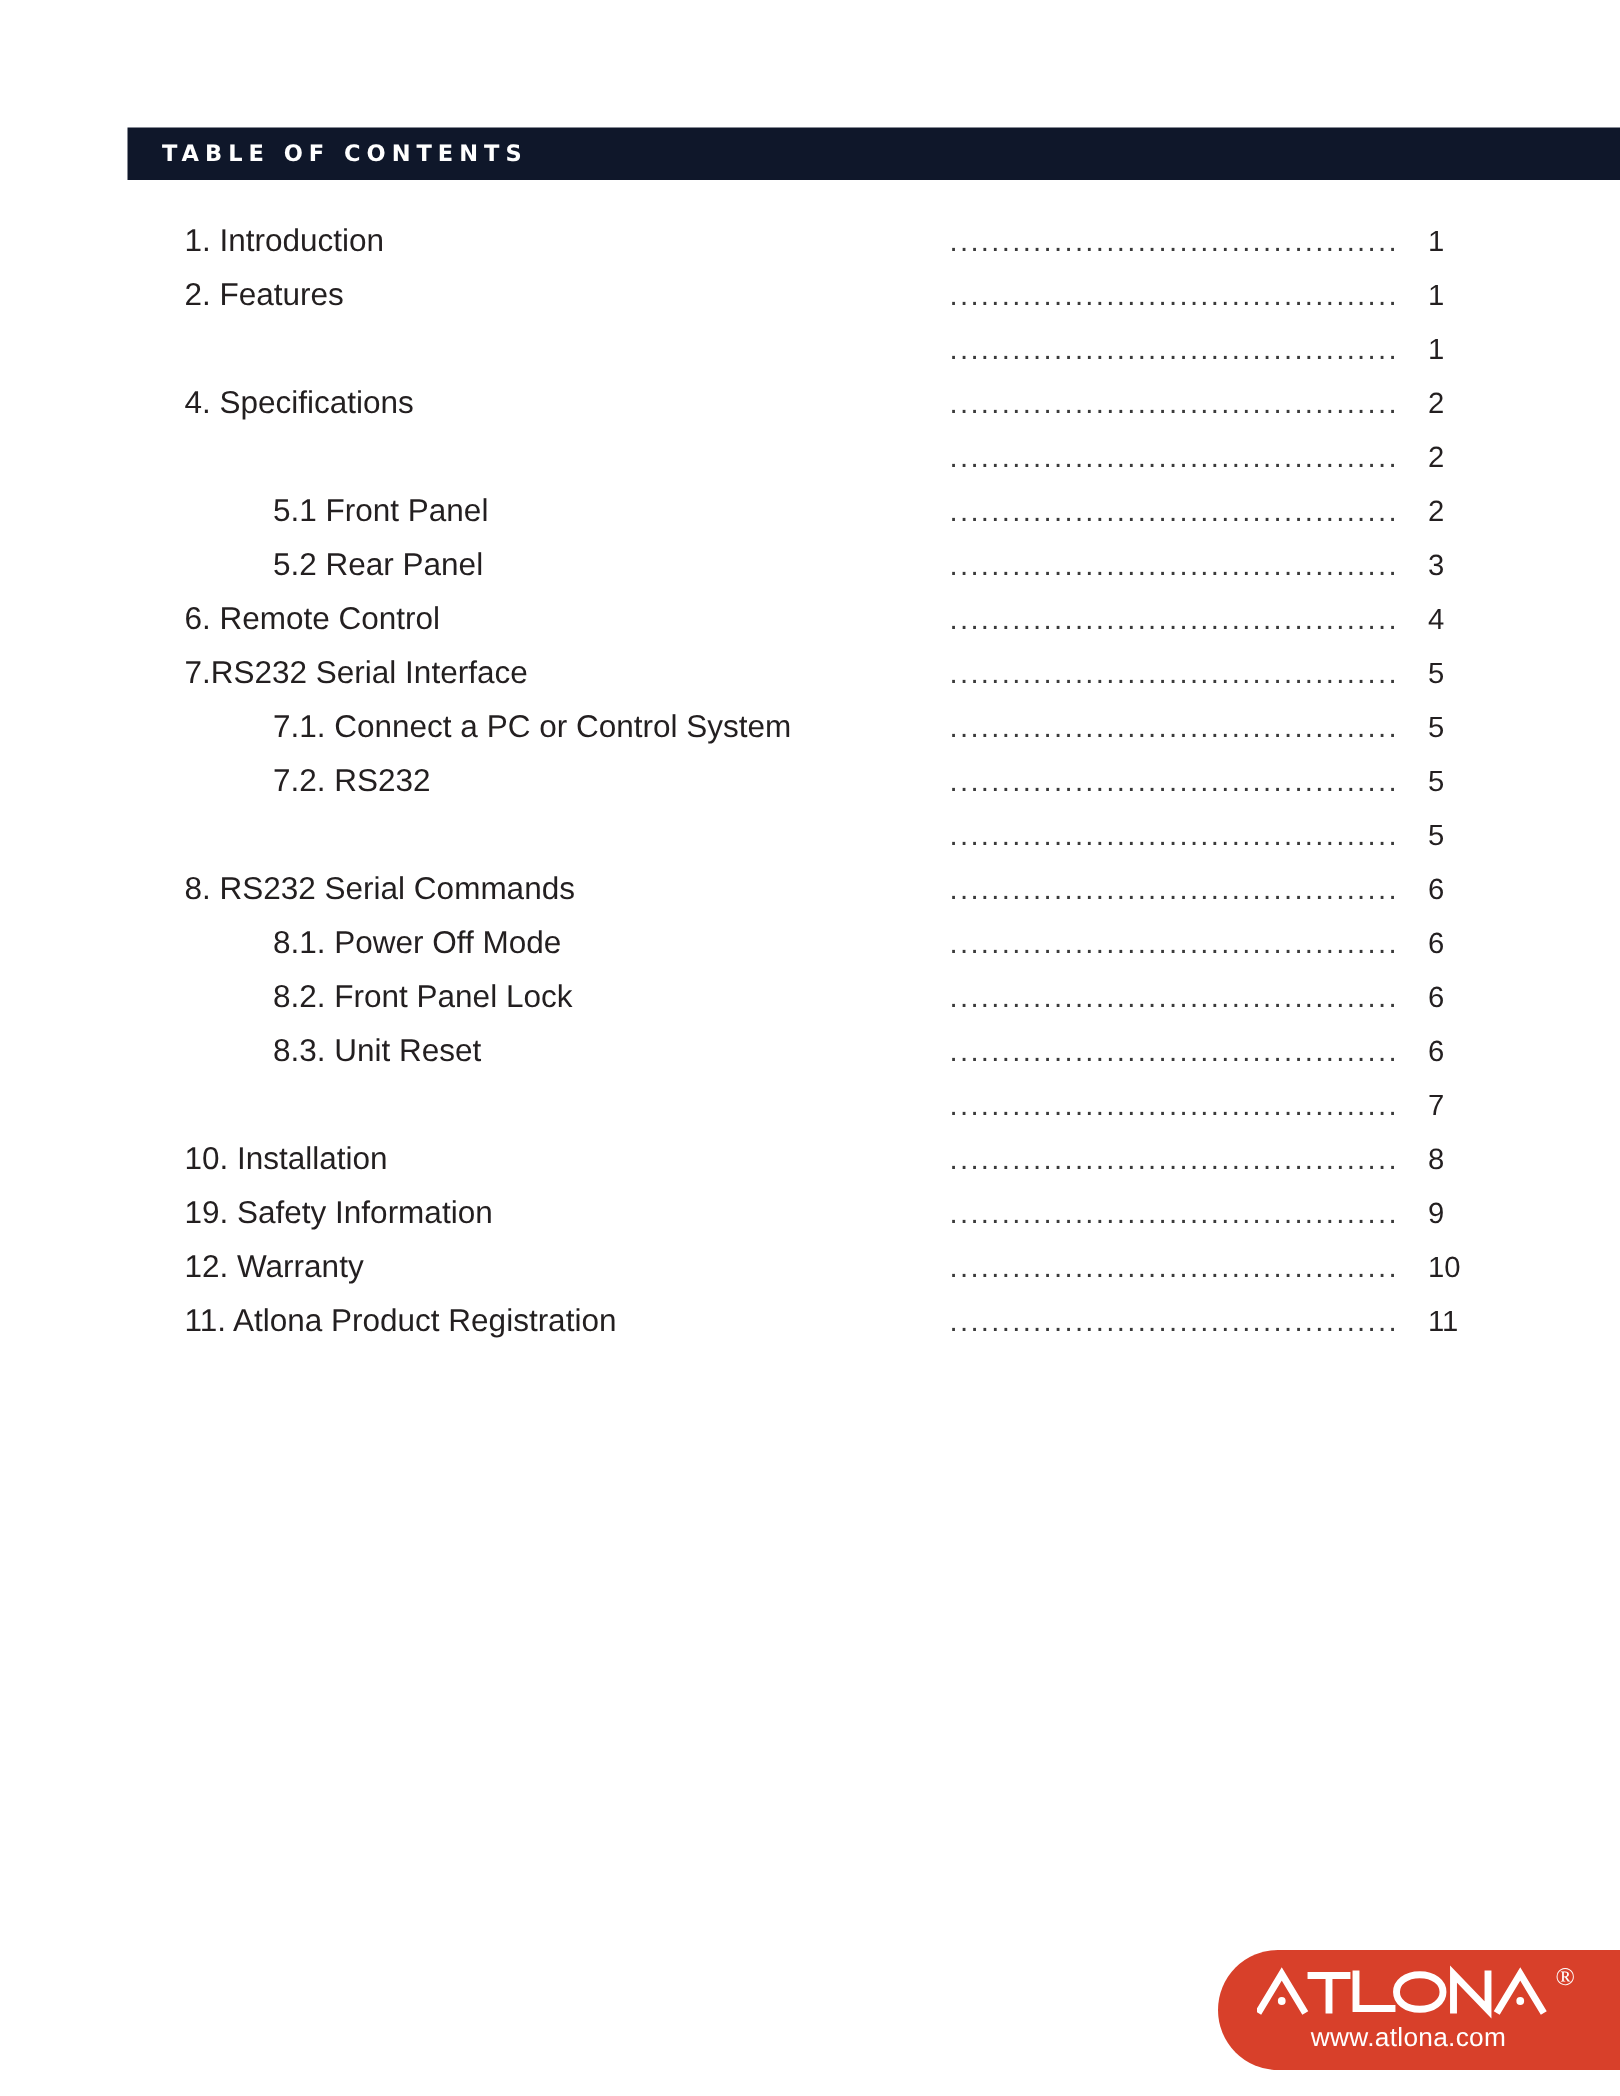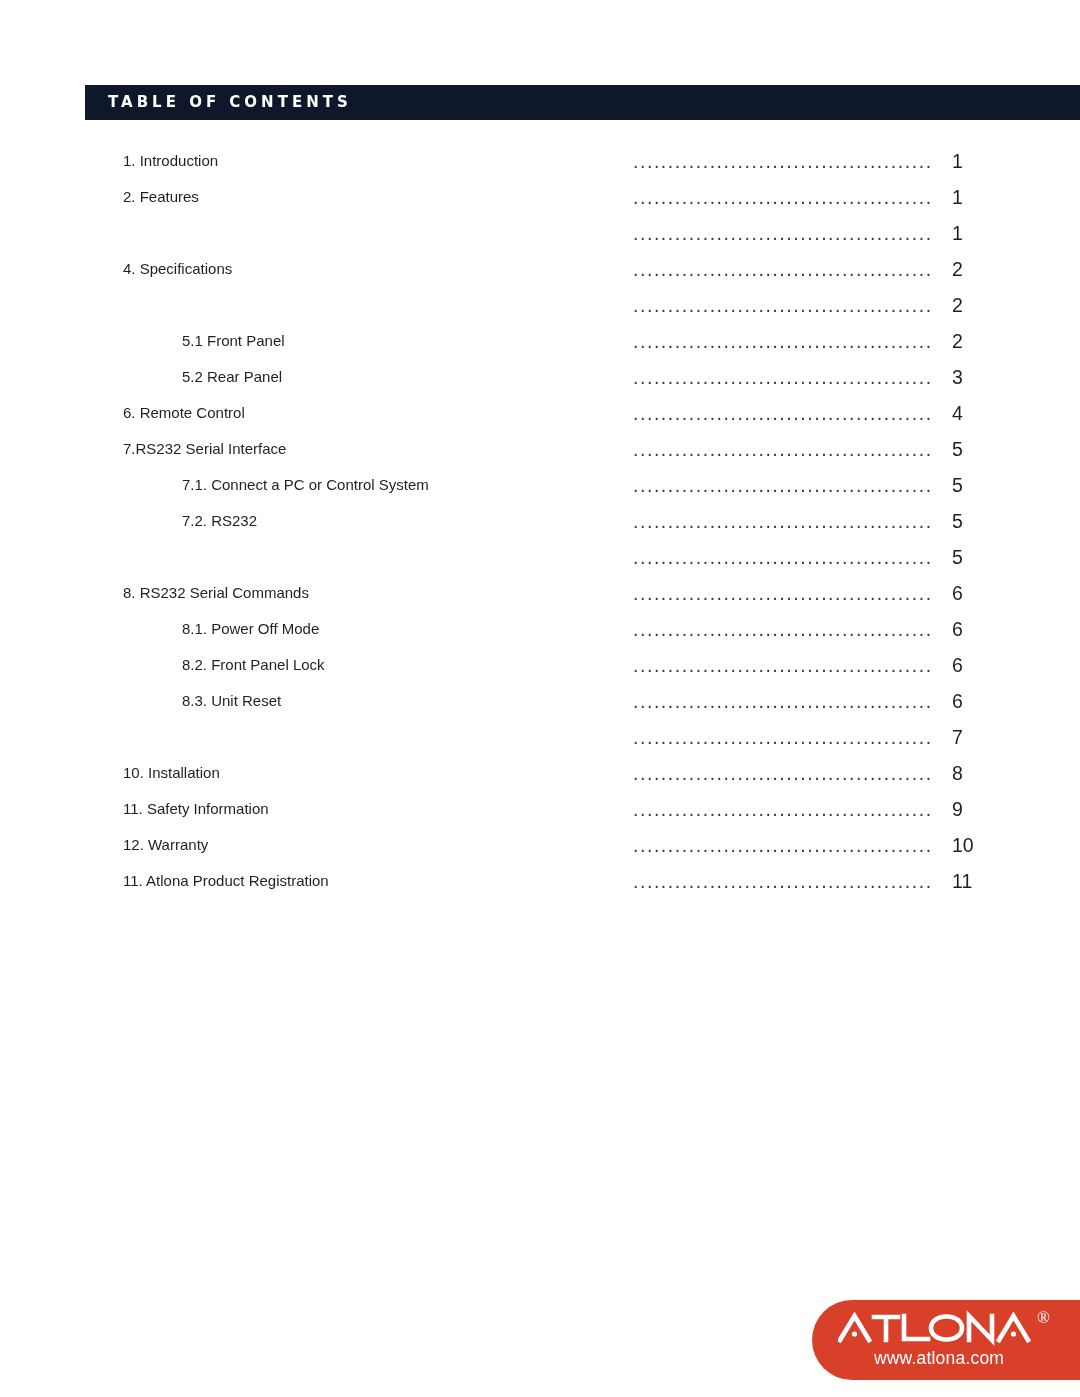--- a/index.html
+++ b/index.html
@@ -49,21 +49,21 @@
   .toc-row {
     position: relative;
     height: 36px;
     width: 1080px;
   }
   .toc-entry-label {
     position: absolute;
     top: 0;
     height: 36px;
     line-height: 36px;
-    font-size: 15px;
+    font-size: 21px;
     color: #231f20;
     white-space: nowrap;
   }
   .toc-row.level-1 .toc-entry-label { left: 123px; }
   .toc-row.level-2 .toc-entry-label { left: 182px; }
 
   .toc-leader {
     position: absolute;
     left: 633px;
     width: 298px;
@@ -216,21 +216,21 @@
     <div class="toc-row level-1">
       <span class="toc-leader">..................................................................................................</span>
       <span class="toc-page-number">7</span>
     </div>
     <div class="toc-row level-1">
       <span class="toc-entry-label">10. Installation</span>
       <span class="toc-leader">..................................................................................................</span>
       <span class="toc-page-number">8</span>
     </div>
     <div class="toc-row level-1">
-      <span class="toc-entry-label">11. Safety Information</span>
+      <span class="toc-entry-label">19. Safety Information</span>
       <span class="toc-leader">..................................................................................................</span>
       <span class="toc-page-number">9</span>
     </div>
     <div class="toc-row level-1">
       <span class="toc-entry-label">12. Warranty</span>
       <span class="toc-leader">..................................................................................................</span>
       <span class="toc-page-number">10</span>
     </div>
     <div class="toc-row level-1">
       <span class="toc-entry-label">11. Atlona Product Registration</span>

